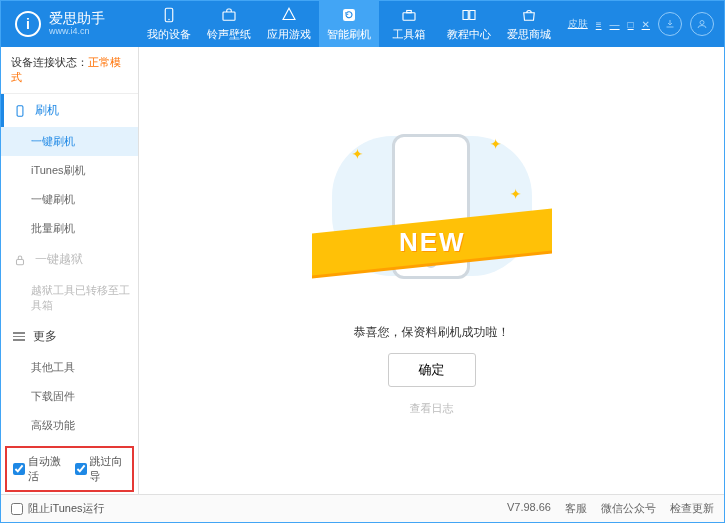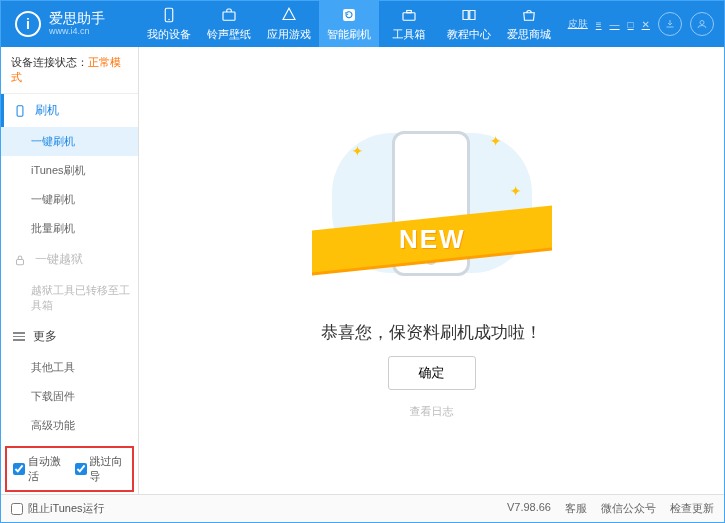--- a/index.html
+++ b/index.html
@@ -33,21 +33,21 @@
 .chk input { accent-color: #1e88e5; width: 12px; height: 12px; }
 .content { flex: 1; display: flex; flex-direction: column; align-items: center; justify-content: center; background: #fff; }
 .illus { width: 220px; height: 180px; position: relative; margin-bottom: 18px; }
 .cloud-bg { position: absolute; width: 200px; height: 140px; background: #e8f4fc; border-radius: 60px; top: 10px; left: 10px; }
 .phone { position: absolute; width: 78px; height: 145px; background: #fff; border: 3px solid #d0d8df; border-radius: 12px; top: 8px; left: 70px; }
 .phone-btn { width: 12px; height: 12px; border: 2px solid #d0d8df; border-radius: 50%; position: absolute; bottom: 8px; left: 50%; transform: translateX(-50%); }
 .banner { position: absolute; left: -10px; right: -10px; top: 95px; height: 42px; background: #ffc107; transform: skewY(-6deg); display: flex; align-items: center; justify-content: center; box-shadow: 0 3px 0 #ffa000; }
 .banner::before, .banner::after { content: ''; position: absolute; width: 0; height: 0; border: 10px solid transparent; }
 .banner-text { color: #fff; font-weight: 900; font-size: 26px; letter-spacing: 2px; transform: skewY(6deg); text-shadow: 1px 1px 0 #ff9800; }
 .star { position: absolute; color: #ffc107; font-size: 14px; }
-.success { font-size: 17px; color: #333; margin-bottom: 12px; }
+.success { font-size: 12px; color: #333; margin-bottom: 12px; }
 .ok-btn { padding: 7px 30px; border: 1px solid #ccc; background: #fff; border-radius: 3px; cursor: pointer; font-size: 13px; }
 .log-link { margin-top: 14px; font-size: 11px; color: #bbb; cursor: pointer; }
 .footer { height: 28px; border-top: 1px solid #e0e0e0; display: flex; align-items: center; padding: 0 10px; font-size: 11px; background: #fafafa; }
 .footer-left { display: flex; align-items: center; gap: 5px; }
 .footer-right { margin-left: auto; display: flex; gap: 14px; color: #666; }
 .footer-right span { cursor: pointer; }
 .hamburger { display: inline-flex; flex-direction: column; gap: 2px; }
 .hamburger i { width: 12px; height: 1.5px; background: #888; display: block; }
 </style>
 </head>

